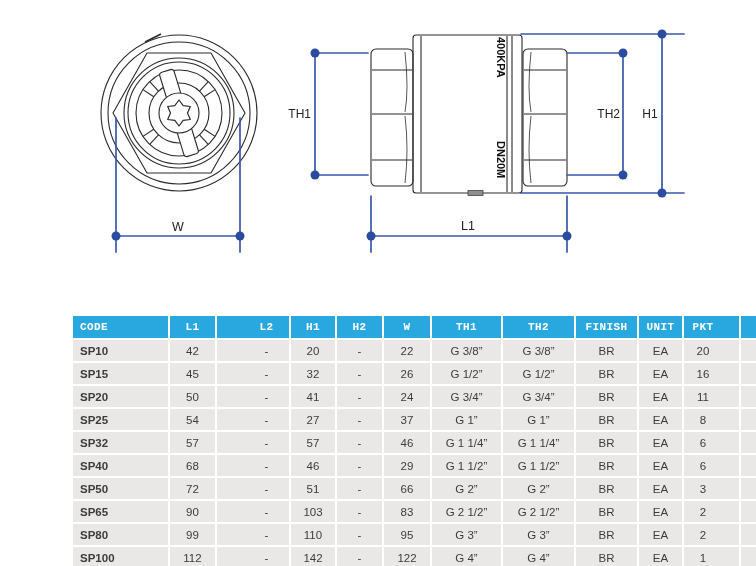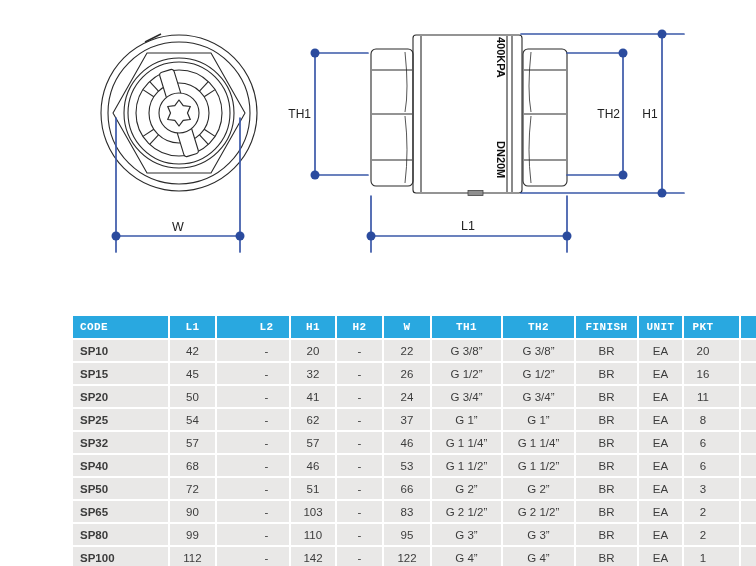--- a/index.html
+++ b/index.html
@@ -189,21 +189,21 @@
             <td class="c7">G 3/4”</td>
             <td class="c8">BR</td>
             <td class="c9">EA</td>
             <td class="c10">11</td>
             <td class="c11">132</td>
           </tr>
           <tr>
             <td class="c0">SP25</td>
             <td class="c1">54</td>
             <td class="c2">-</td>
-            <td class="c3">62</td>
+            <td class="c3">27</td>
             <td class="c4">-</td>
             <td class="c5">37</td>
             <td class="c6">G 1”</td>
             <td class="c7">G 1”</td>
             <td class="c8">BR</td>
             <td class="c9">EA</td>
             <td class="c10">8</td>
             <td class="c11">96</td>
           </tr>
           <tr>
@@ -219,21 +219,21 @@
             <td class="c9">EA</td>
             <td class="c10">6</td>
             <td class="c11">72</td>
           </tr>
           <tr>
             <td class="c0">SP40</td>
             <td class="c1">68</td>
             <td class="c2">-</td>
             <td class="c3">46</td>
             <td class="c4">-</td>
-            <td class="c5">53</td>
+            <td class="c5">29</td>
             <td class="c6">G 1 1/2”</td>
             <td class="c7">G 1 1/2”</td>
             <td class="c8">BR</td>
             <td class="c9">EA</td>
             <td class="c10">6</td>
             <td class="c11">36</td>
           </tr>
           <tr>
             <td class="c0">SP50</td>
             <td class="c1">72</td>

